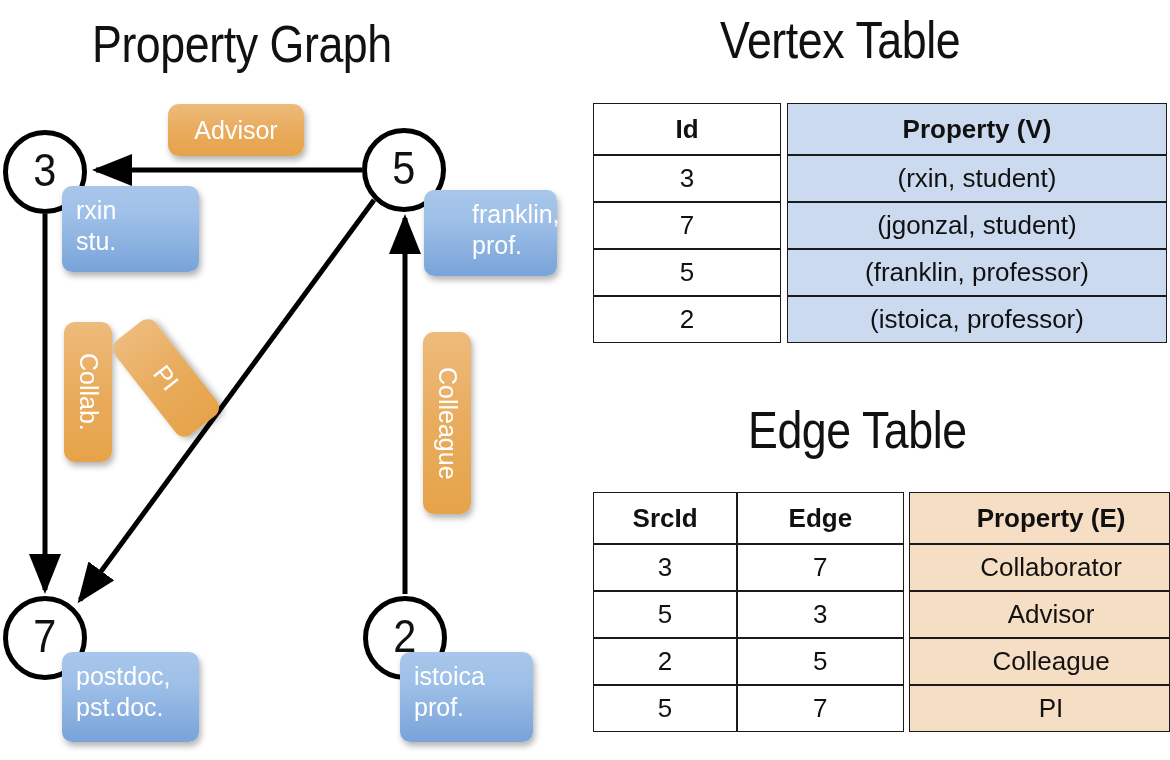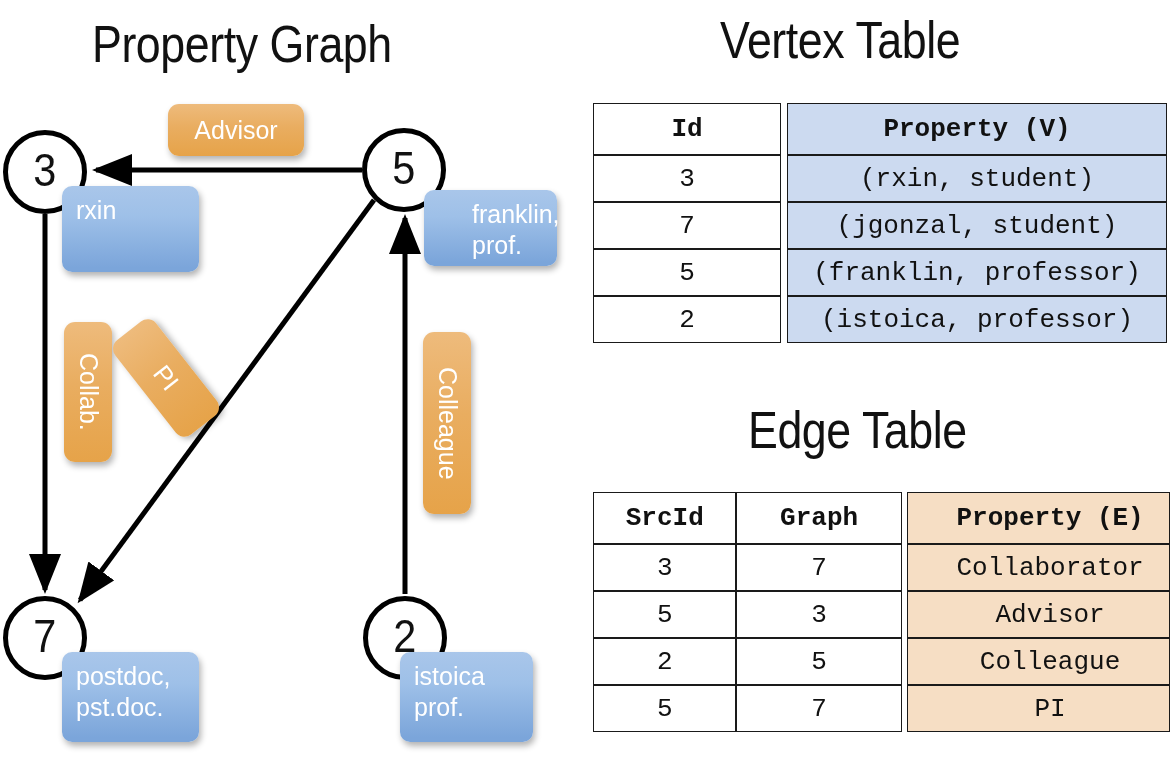--- a/index.html
+++ b/index.html
@@ -103,30 +103,30 @@
   #chip-pi        { left: 140px; top: 318px; width: 52px;  height: 120px;
                     transform: rotate(-38deg); transform-origin: center center; }
   #chip-colleague { left: 423px; top: 332px; width: 48px;  height: 182px; }
 
   #vertex-3 { left: 3px;   top: 130px; }
   #vertex-5 { left: 362px; top: 128px; }
   #vertex-7 { left: 3px;   top: 596px; }
   #vertex-2 { left: 363px; top: 596px; }
 
   #bubble-rxin     { left: 62px;  top: 186px; width: 137px; height: 86px; }
-  #bubble-franklin { left: 424px; top: 190px; width: 133px; height: 76px; padding-left: 48px; }
+  #bubble-franklin { left: 424px; top: 190px; width: 133px; height: 86px; padding-left: 48px; }
   #bubble-jgonzal  { left: 62px;  top: 652px; width: 137px; height: 90px; }
   #bubble-istoica  { left: 400px; top: 652px; width: 133px; height: 90px; }
 
   
   .data-table {
     position: absolute;
     border-collapse: separate;
     border-spacing: 0;
-    font-family: Liberation Mono, monospace;
+    font-family: Liberation Sans, sans-serif;
   }
   .data-table td, .data-table th {
     border: 1.6px solid #1a1a1a;
     font-weight: 300;
     font-size: 26px;
     text-align: center;
     padding: 0;
     height: 45px;
     color: #111;
     background: #ffffff;
@@ -190,20 +190,21 @@
   </div>
   <div class="vertex-circle" id="vertex-7">
     <span>7</span>
   </div>
   <div class="vertex-circle" id="vertex-2">
     <span>2</span>
   </div>
 
   <div class="prop-bubble" id="bubble-rxin">
     <div>rxin</div>
+    <div>stu.</div>
   </div>
   <div class="prop-bubble" id="bubble-franklin">
     <div>franklin,</div>
     <div>prof.</div>
   </div>
   <div class="prop-bubble" id="bubble-jgonzal">
     <div>postdoc,</div>
     <div>pst.doc.</div>
   </div>
   <div class="prop-bubble" id="bubble-istoica">
@@ -246,21 +247,21 @@
       <td class="sep-col"></td>
       <td class="prop-col">(istoica, professor)</td>
     </tr>
   </tbody>
 </table>
 
 <table class="data-table" id="edge-table">
   <thead>
     <tr>
       <th class="src-col">SrcId</th>
-      <th class="dst-col">Graph</th>
+      <th class="dst-col">Edge</th>
       <td class="sep-col"></td>
       <th class="prop-col">Property (E)</th>
     </tr>
   </thead>
   <tbody>
     <tr>
       <td class="src-col">3</td>
       <td class="dst-col">7</td>
       <td class="sep-col"></td>
       <td class="prop-col">Collaborator</td>

